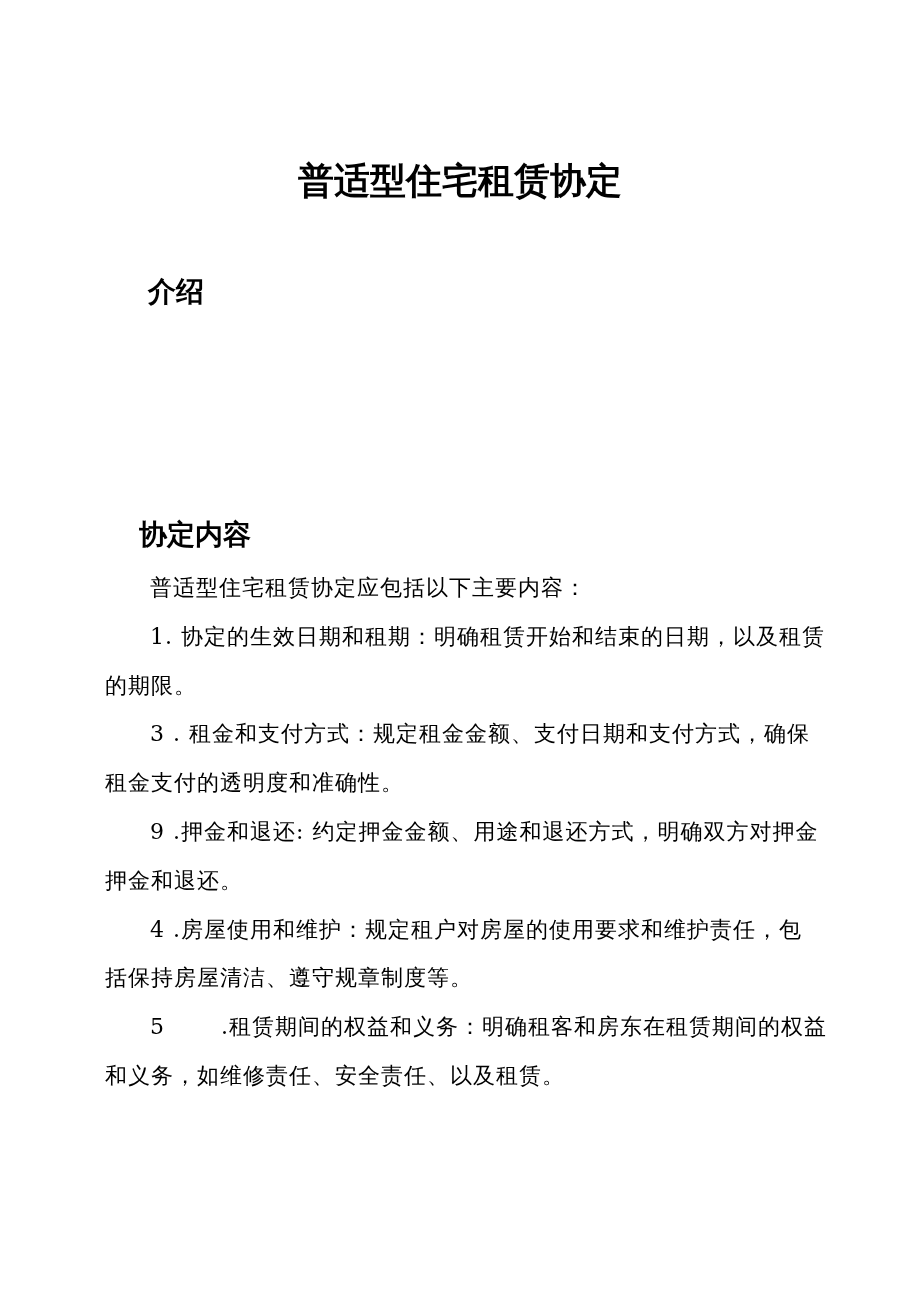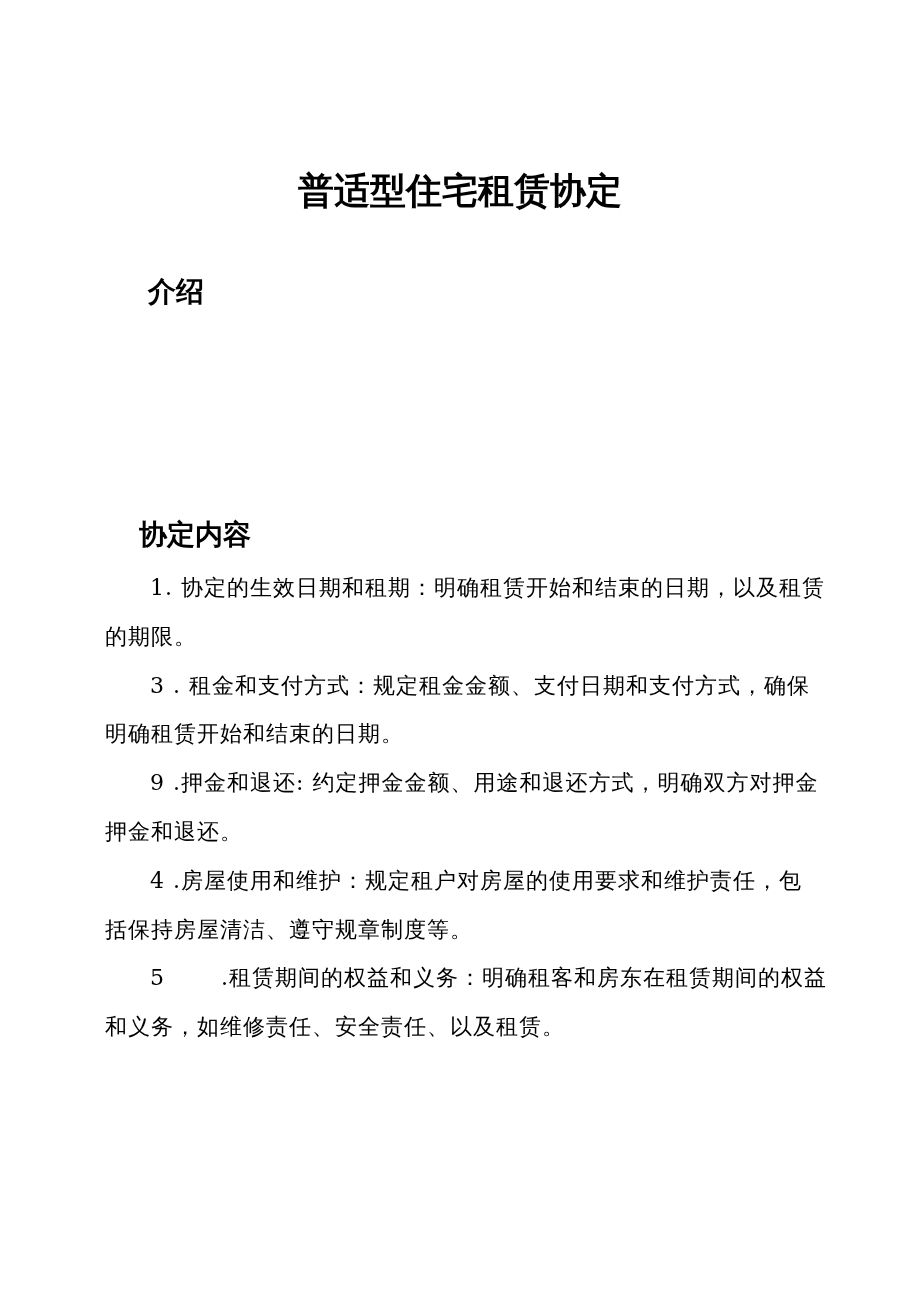--- a/index.html
+++ b/index.html
@@ -9,21 +9,21 @@
     font-family: "DejaVu Serif", "Liberation Serif", serif;
   }
   .page {
     position: relative;
     width: 920px; height: 1301px;
     background: #ffffff;
     overflow: hidden;
   }
   .doc-title {
     position: absolute;
-    top: 169px; left: 0; width: 920px;
+    top: 159px; left: 0; width: 920px;
     margin: 0;
     text-align: center;
     font-family: "DejaVu Sans", "Liberation Sans", sans-serif;
     font-weight: bold;
     font-size: 36px;
     line-height: 44px;
     color: #000000;
   }
   .heading {
     position: absolute;
@@ -57,26 +57,27 @@
 <div class="page">
 
   <h1 class="doc-title">普适型住宅租赁协定</h1>
 
   <h2 class="heading h-intro">介绍</h2>
 
 
   <h2 class="heading h-content">协定内容</h2>
 
   <div class="para p-content">
+    <div class="line indent">普适型住宅租赁协定应包括以下主要内容：</div>
 
     <div class="line indent">1. 协定的生效日期和租期：明确租赁开始和结束的日期，以及租赁</div>
     <div class="line">的期限。</div>
 
     <div class="line indent">3 . 租金和支付方式：规定租金金额、支付日期和支付方式，确保</div>
-    <div class="line">明确租赁开始和结束的日期。</div>
+    <div class="line">租金支付的透明度和准确性。</div>
 
     <div class="line indent">9 .押金和退还: 约定押金金额、用途和退还方式，明确双方对押金</div>
     <div class="line">押金和退还。</div>
 
     <div class="line indent">4 .房屋使用和维护：规定租户对房屋的使用要求和维护责任，包</div>
     <div class="line">括保持房屋清洁、遵守规章制度等。</div>
 
     <div class="line indent">5       .租赁期间的权益和义务：明确租客和房东在租赁期间的权益</div>
     <div class="line">和义务，如维修责任、安全责任、以及租赁。</div>
   </div>

